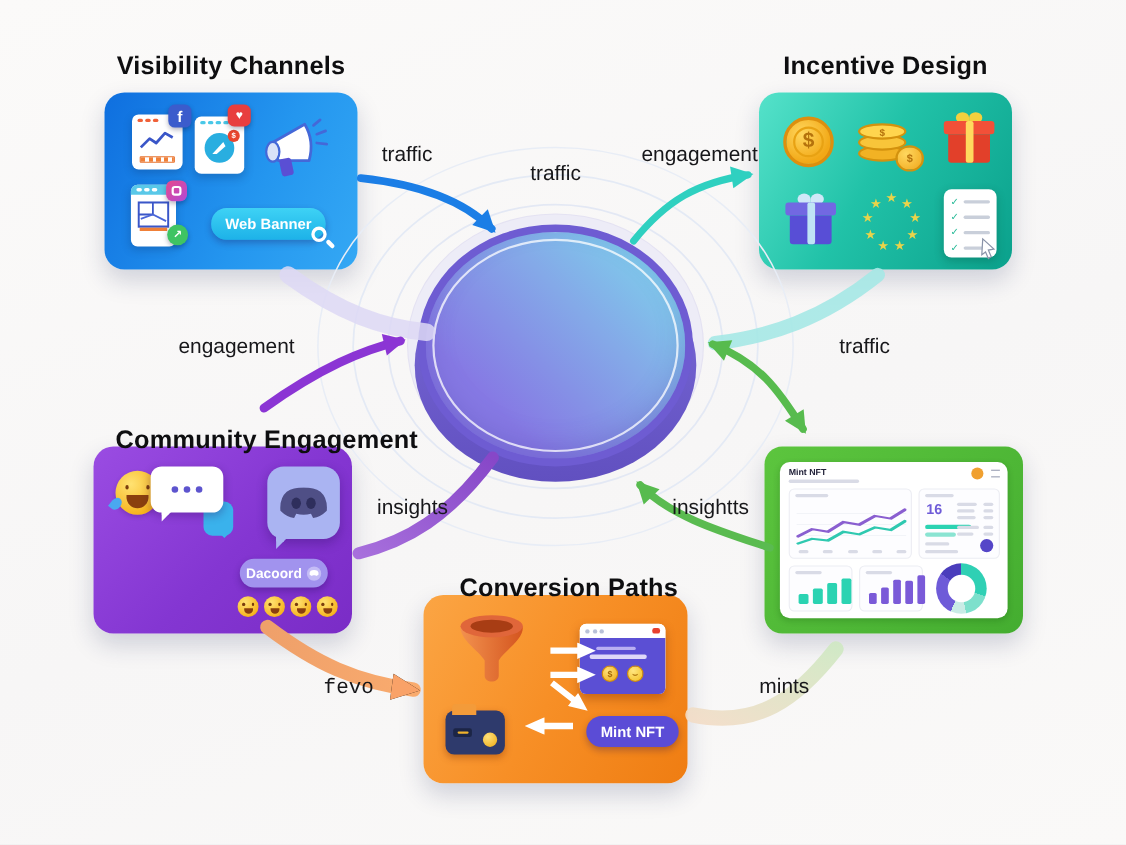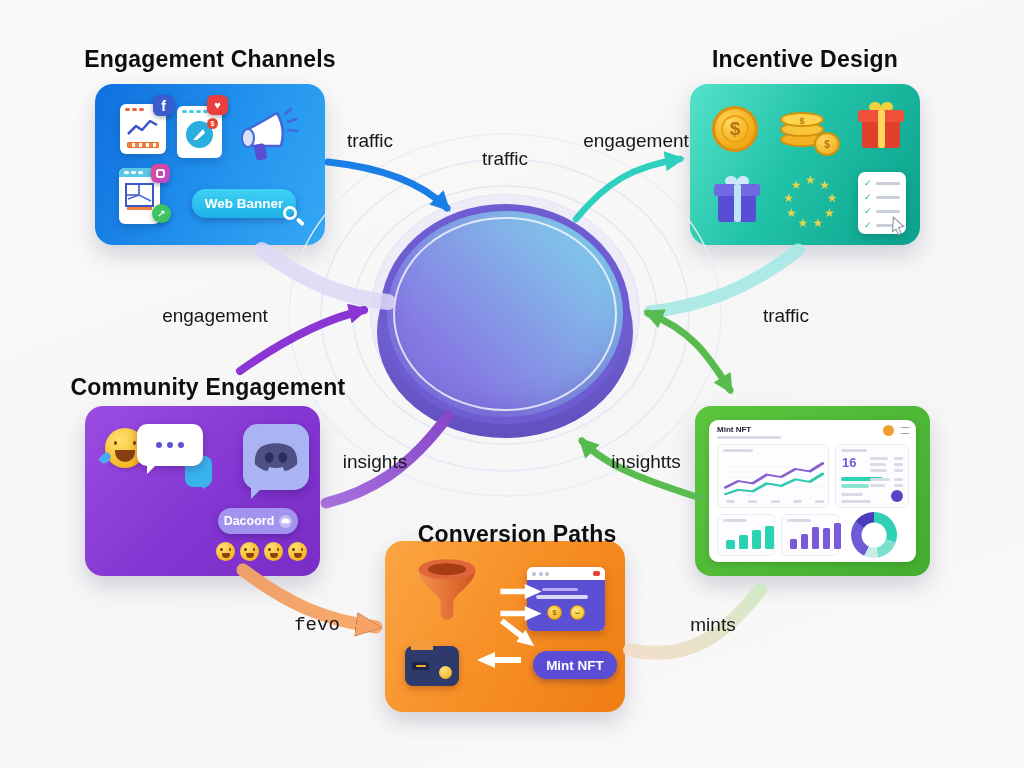--- a/index.html
+++ b/index.html
@@ -178,23 +178,23 @@
     <path d="M448 416 C408 470 370 492 326 503" fill="none" stroke="url(#pg)" stroke-width="11" stroke-linecap="round"></path>
     <path d="M243 570 C288 604 324 620 376 627" fill="none" stroke="url(#og)" stroke-width="13" stroke-linecap="round" marker-end="url(#mO)"></path>
   </svg>
 
   <div class="abs hub-outer"></div>
   <div class="abs hub-base"></div>
   <div class="abs hub">
     <div class="hub-ring"></div>
   </div>
 
-  <h2 class="ptitle" style="left:60px;top:46px;width:300px;margin:0;">Engagement Channels</h2>
+  <h2 class="ptitle" style="left:60px;top:46px;width:300px;margin:0;">Visibility Channels</h2>
   <h2 class="ptitle" style="left:655px;top:46px;width:300px;margin:0;">Incentive Design</h2>
-  <h2 class="ptitle" style="left:48px;top:374px;width:320px;margin:0;">Community Engagement</h2>
+  <h2 class="ptitle" style="left:48px;top:374px;width:320px;margin:12px;text-align:right;">Community Engagement</h2>
   <h2 class="ptitle" style="left:355px;top:509px;width:300px;margin:12px;">Conversion Paths</h2>
 
   <span class="elabel" style="left:330px;top:130px;width:80px;">traffic</span>
   <span class="elabel" style="left:465px;top:148px;width:80px;">traffic</span>
   <span class="elabel" style="left:576px;top:130px;width:120px;">engagement</span>
   <span class="elabel" style="left:155px;top:305px;width:120px;">engagement</span>
   <span class="elabel" style="left:736px;top:305px;width:100px;">traffic</span>
   <span class="elabel" style="left:325px;top:451px;width:100px;">insights</span>
   <span class="elabel" style="left:596px;top:451px;width:100px;">insightts</span>
   <span class="elabel" style="left:287px;top:614px;width:60px;font-family:Liberation Mono, monospace;">fevo</span>

